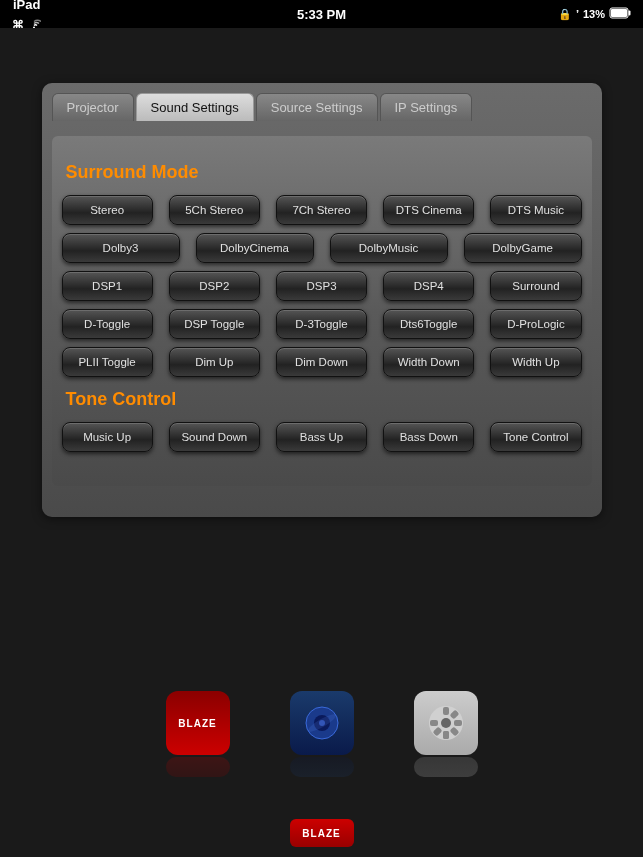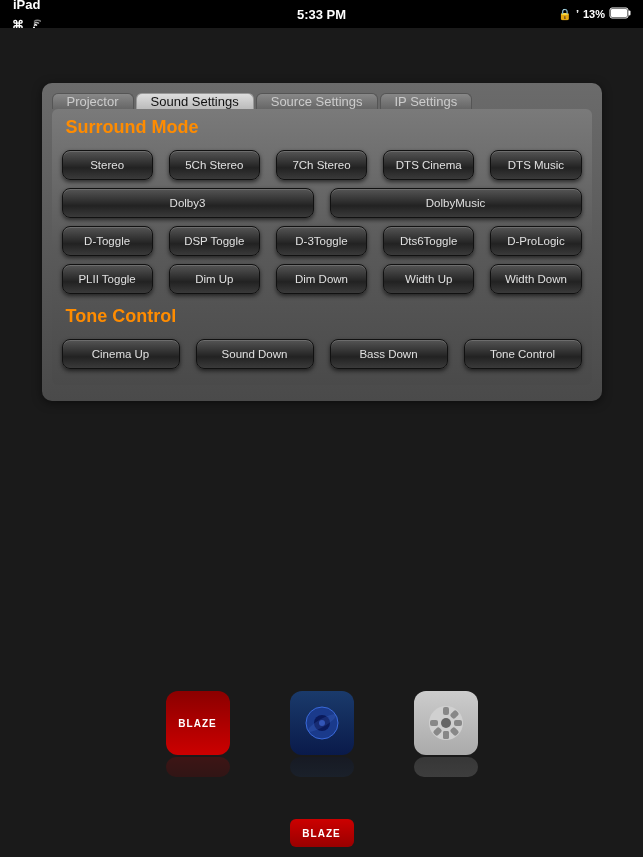--- a/index.html
+++ b/index.html
@@ -51,44 +51,44 @@
       box-shadow: 0 2px 10px rgba(0,0,0,0.5);
     }
 
     
     .tabs {
       display: flex;
       padding: 10px 10px 0 10px;
       gap: 2px;
     }
     .tab {
-      padding: 0 14px;
+      padding: 6px 14px;
       border-radius: 6px 6px 0 0;
       font-size: 13px;
       color: #ccc;
       background: linear-gradient(180deg, #888 0%, #666 100%);
       border: 1px solid #555;
       border-bottom: none;
       cursor: pointer;
       user-select: none;
       text-align: center;
     }
     .tab.active {
       background: linear-gradient(180deg, #ddd 0%, #bbb 100%);
       color: #111;
       font-weight: 400;
       border-color: #999;
     }
 
     
     .panel-body {
       background: linear-gradient(180deg, #7a7a7a 0%, #5a5a5a 50%, #4a4a4a 100%);
-      margin: 0 10px;
+      margin: 15px 10px;
       border-radius: 6px;
-      padding: 8px 10px;
+      padding: 26px 10px;
     }
 
     .section-title {
       color: #ff8c00;
       font-size: 18px;
       font-weight: 600;
       margin-bottom: 12px;
       padding-left: 4px;
     }
 
@@ -233,45 +233,55 @@
       <div class="button-row">
         <button class="ctrl-btn">Stereo</button>
         <button class="ctrl-btn">5Ch Stereo</button>
         <button class="ctrl-btn">7Ch Stereo</button>
         <button class="ctrl-btn">DTS Cinema</button>
         <button class="ctrl-btn">DTS Music</button>
       </div>
 
       <div class="button-row">
         <button class="ctrl-btn">Dolby3</button>
+        <button class="ctrl-btn">DolbyCinema</button>
         <button class="ctrl-btn">DolbyMusic</button>
-      </div>
-
+        <button class="ctrl-btn">DolbyGame</button>
+      </div>
+
+      <div class="button-row">
+        <button class="ctrl-btn">DSP1</button>
+        <button class="ctrl-btn">DSP2</button>
+        <button class="ctrl-btn">DSP3</button>
+        <button class="ctrl-btn">DSP4</button>
+        <button class="ctrl-btn">Surround</button>
+      </div>
 
       <div class="button-row">
         <button class="ctrl-btn">D-Toggle</button>
         <button class="ctrl-btn">DSP Toggle</button>
         <button class="ctrl-btn">D-3Toggle</button>
         <button class="ctrl-btn">Dts6Toggle</button>
         <button class="ctrl-btn">D-ProLogic</button>
       </div>
 
       <div class="button-row">
         <button class="ctrl-btn">PLII Toggle</button>
         <button class="ctrl-btn">Dim Up</button>
         <button class="ctrl-btn">Dim Down</button>
+        <button class="ctrl-btn">Width Down</button>
         <button class="ctrl-btn">Width Up</button>
-        <button class="ctrl-btn">Width Down</button>
       </div>
 
       <div class="section-title" style="margin-top: 12px;">Tone Control</div>
 
       <div class="button-row">
-        <button class="ctrl-btn">Cinema Up</button>
+        <button class="ctrl-btn">Music Up</button>
         <button class="ctrl-btn">Sound Down</button>
+        <button class="ctrl-btn">Bass Up</button>
         <button class="ctrl-btn">Bass Down</button>
         <button class="ctrl-btn">Tone Control</button>
       </div>
 
     </div>
   </div>
 
   <div class="dock-area">
 
     <div style="display:flex; flex-direction:column; align-items:center;">

